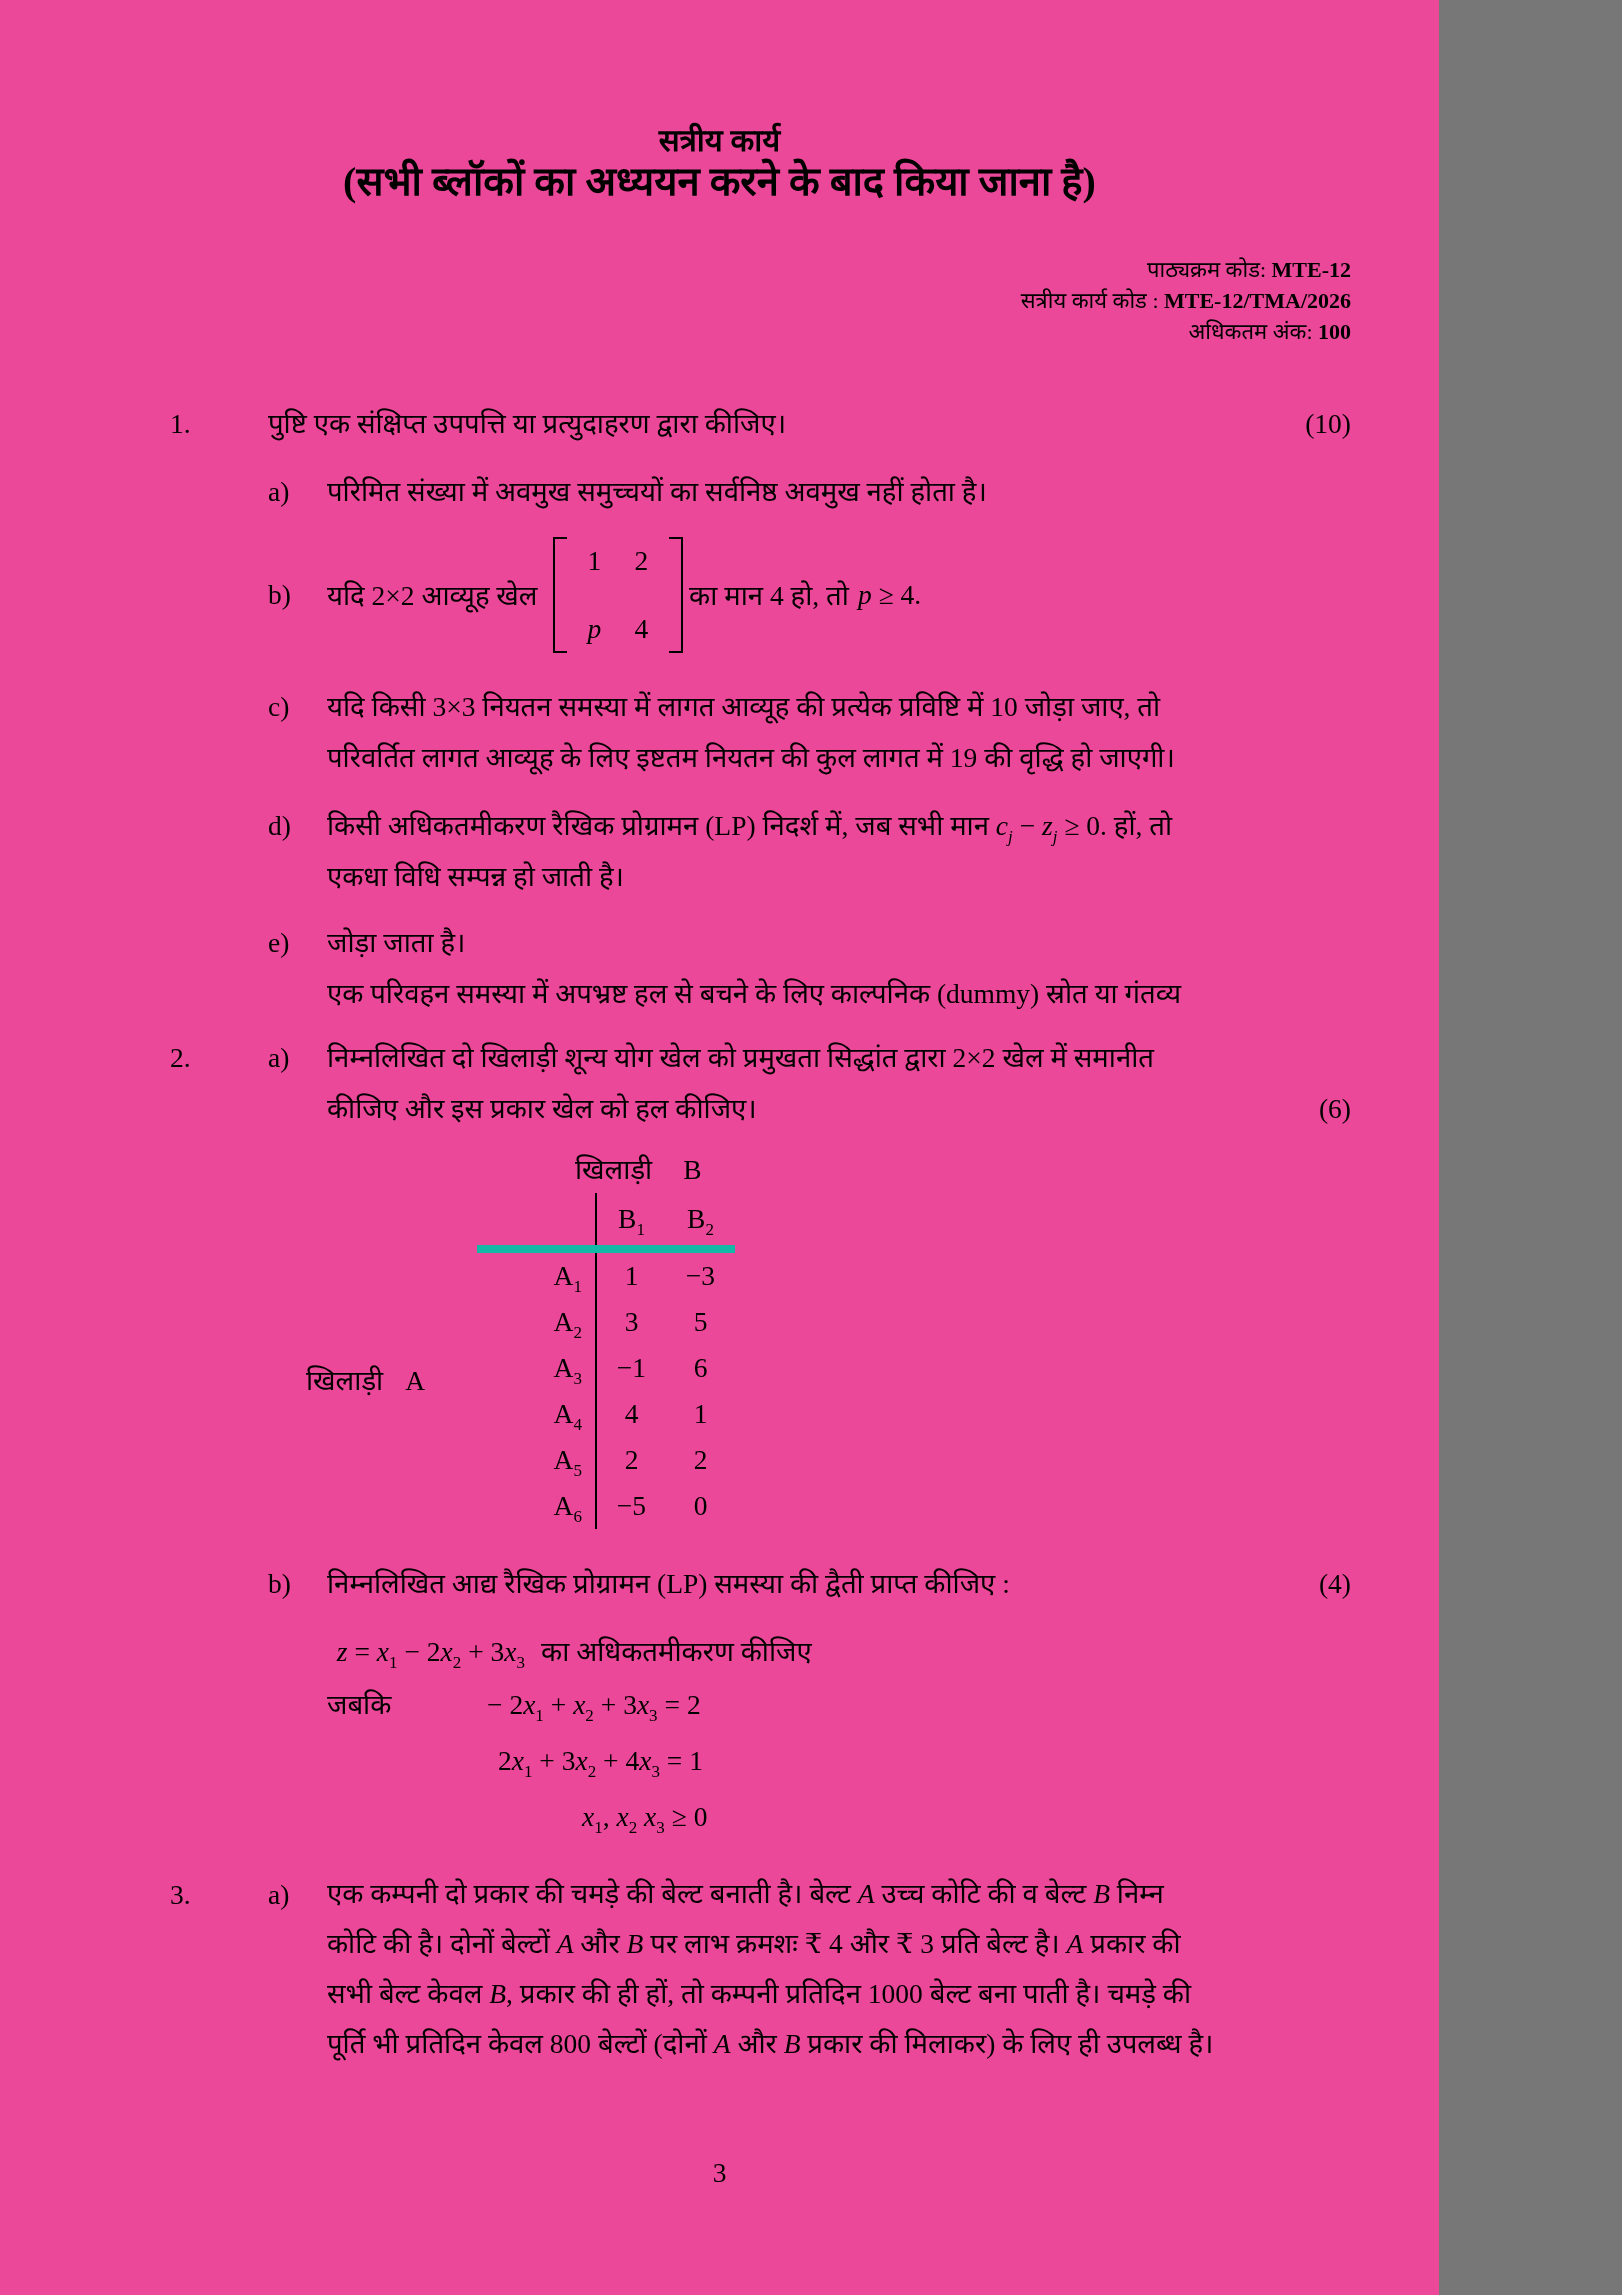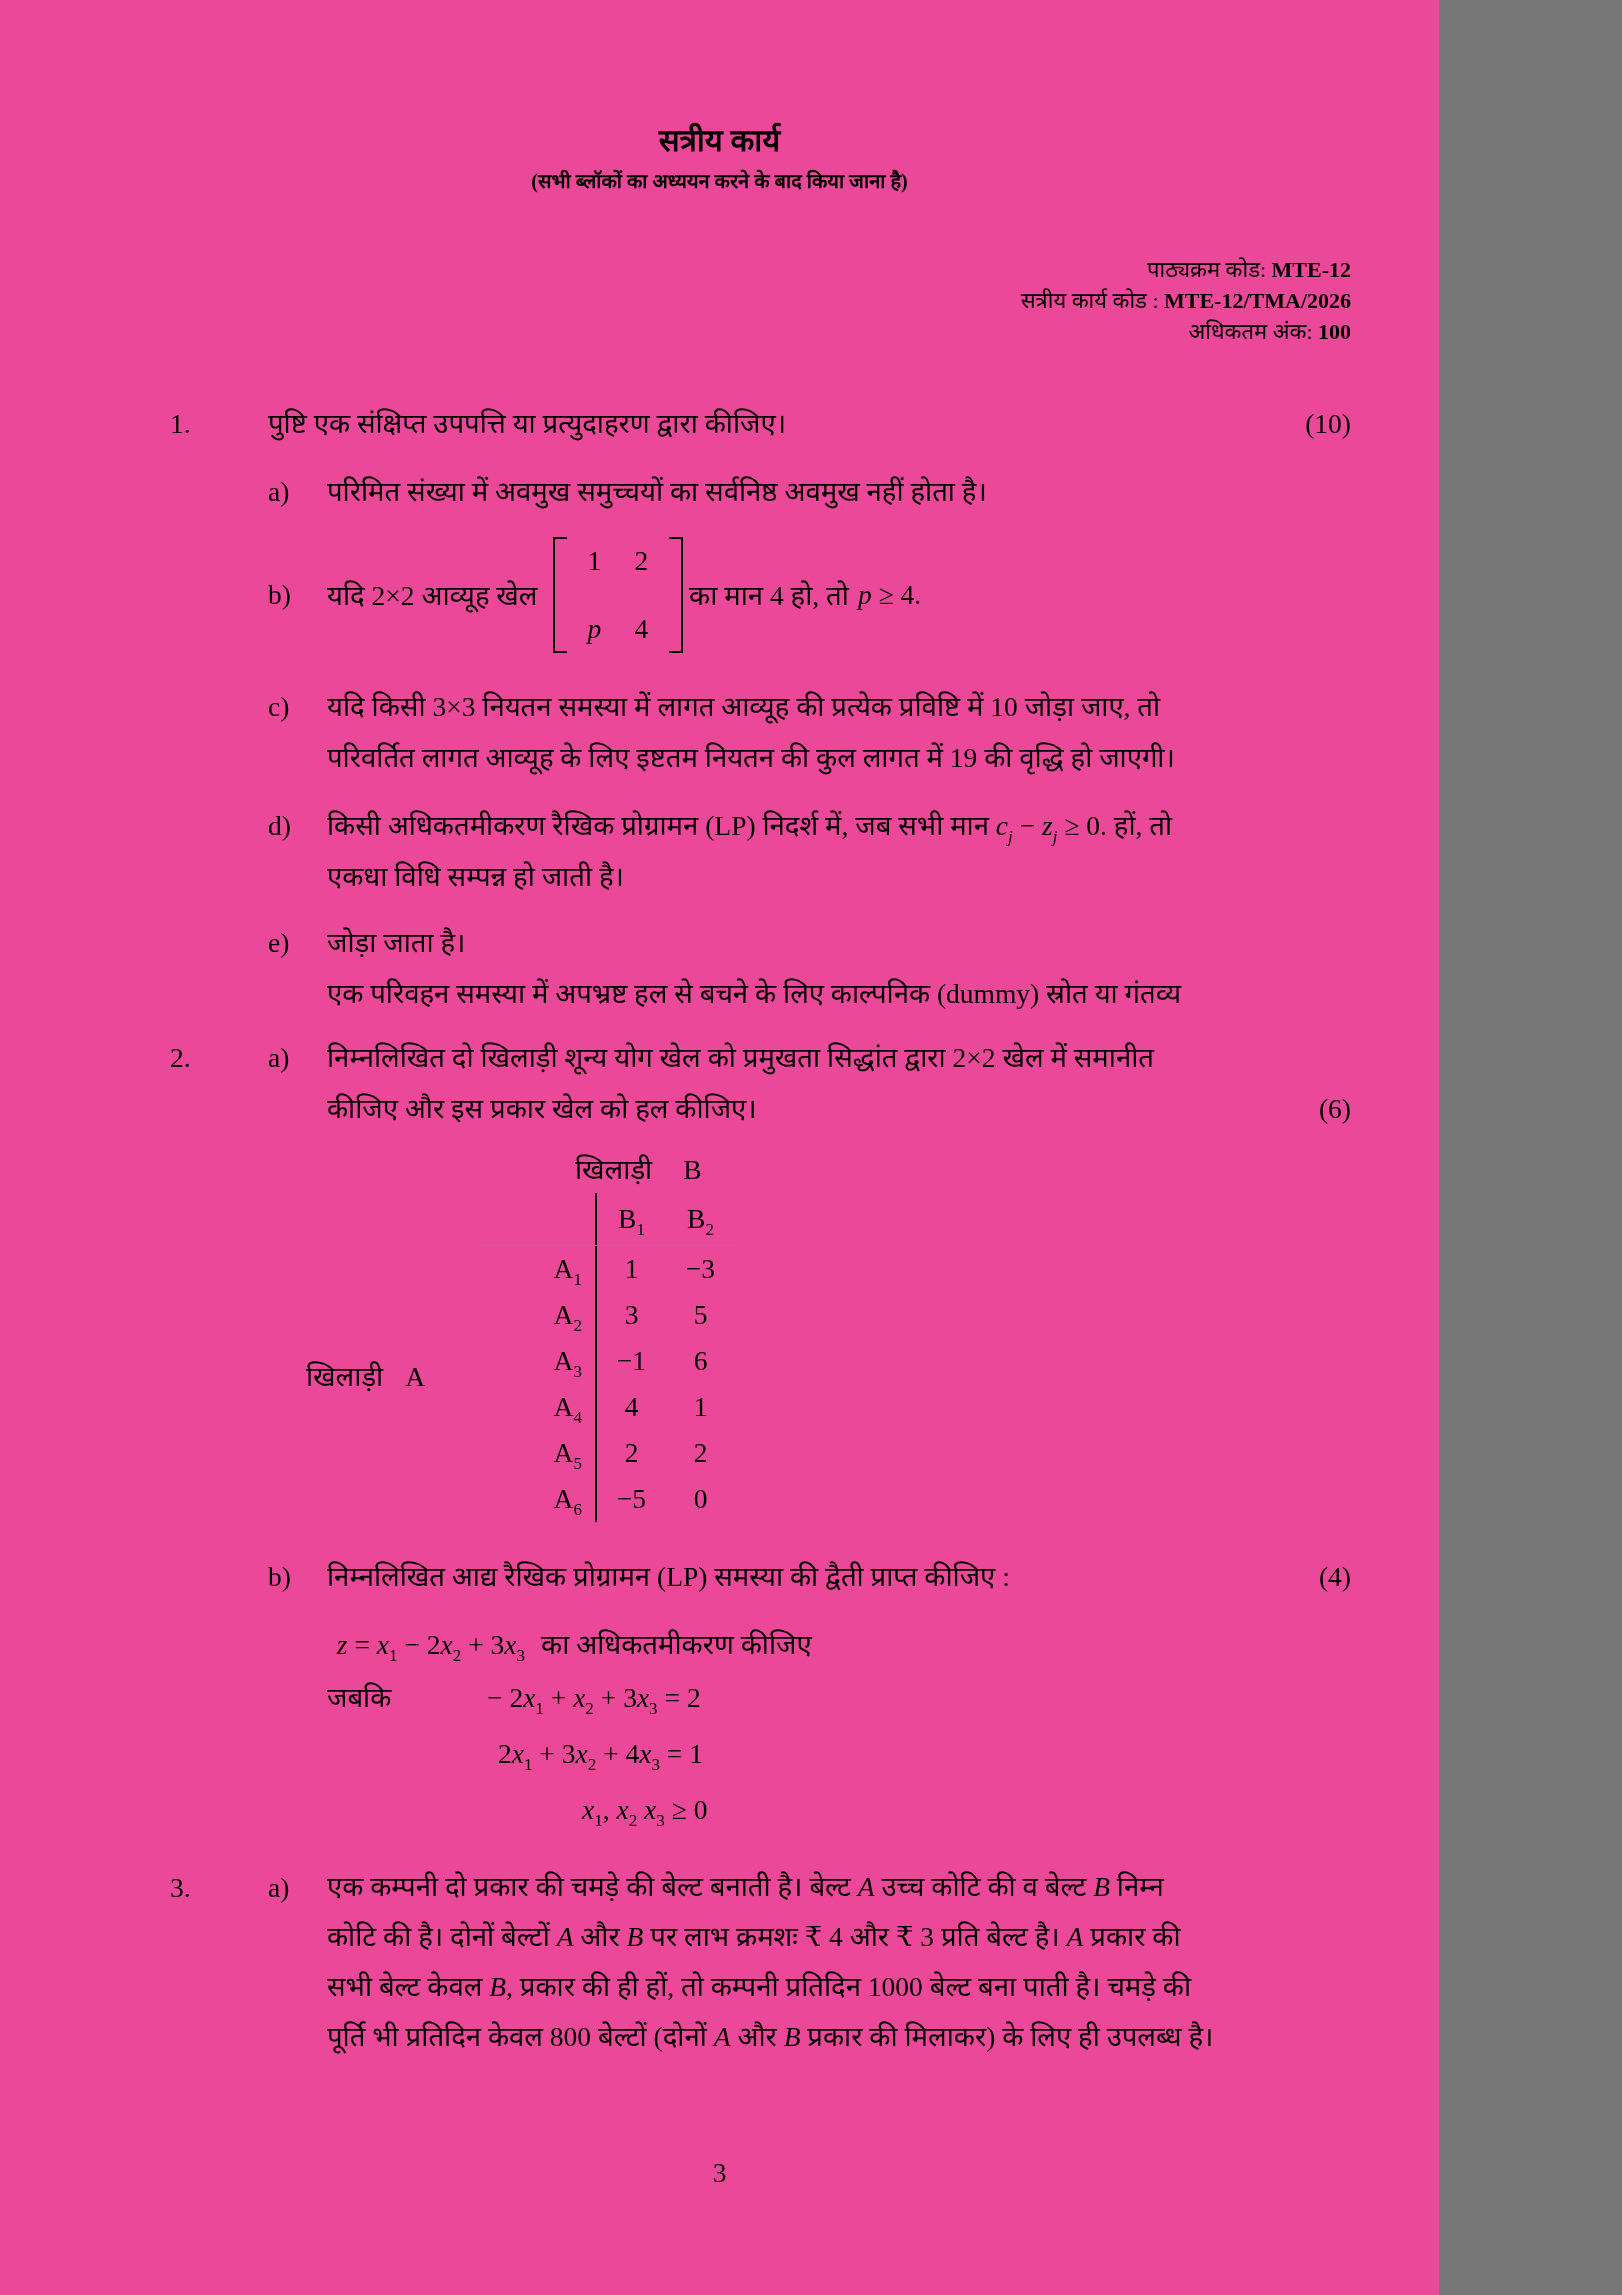--- a/index.html
+++ b/index.html
@@ -4,21 +4,21 @@
 <style>
   html,body{margin:0;padding:0;background:#777;}
   .page{
     position:relative; width:1439px; height:2295px; background:#ec4899;
     font-family:"Liberation Serif","DejaVu Serif",serif;
     color:#000; font-size:27.5px; overflow:hidden;
   }
   
   .hdr{padding-top:121px; text-align:center;}
   .title{font-weight:bold; font-size:31px; line-height:39px;}
-  .subtitle{font-weight:bold; font-size:20px; line-height:43px;}
+  .subtitle{font-weight:bold; font-size:40px; line-height:43px;}
   .codes{margin-top:51px; padding-right:88px; text-align:right; font-size:22px; line-height:31px;}
   .codes b{font-family:"Liberation Serif","DejaVu Serif",serif;}
   
   .doc{padding:0 196px 0 170px;}
   .q{display:flex; align-items:flex-start;}
   .q1{margin-top:51px;} .q2{margin-top:13px;} .q3{margin-top:23.6px;}
   .qnum{width:98px; flex:none; line-height:51px;}
   .qbody{flex:1; min-width:0;}
   .line{line-height:51px; white-space:nowrap;}
   .rel{position:relative;}
@@ -41,21 +41,21 @@
             padding:9.2px 3.9px; text-align:center; line-height:30px;}
   
   .gt-wrap{margin:13px 0 0 209px;}
   .gt{position:relative; display:inline-block;}
   .gt-bhead{margin-left:98px; line-height:46px;}
   .gt-bhead .lat{margin-left:31px;}
   .gt-hrow{display:flex; line-height:52px;}
   .gt-lab{width:105px; flex:none; text-align:right; padding-right:13px;}
   .gt-vals{display:flex; border-left:2px solid #000;}
   .gt-val{width:69px; text-align:center;}
-  .gt-body{border-top:1px solid #14b8a6;}
+  .gt-body{border-top:8px solid #14b8a6;}
   .gt-row{display:flex; line-height:46px;}
   .gt-playera{position:absolute; left:-171px; top:56%; white-space:nowrap;}
   .gt-playera .lat{margin-left:22px;}
   
   .lp{margin-top:17px;}
   .lp-obj{line-height:51px; white-space:nowrap; padding-left:9.8px;}
   .lp-obj .txt{margin-left:9.2px;}
   .lp-line{line-height:56px; white-space:nowrap;}
   .lp-st{display:inline-block; width:160px;}
   .eq1 .lp-eq{margin-left:171px;}

